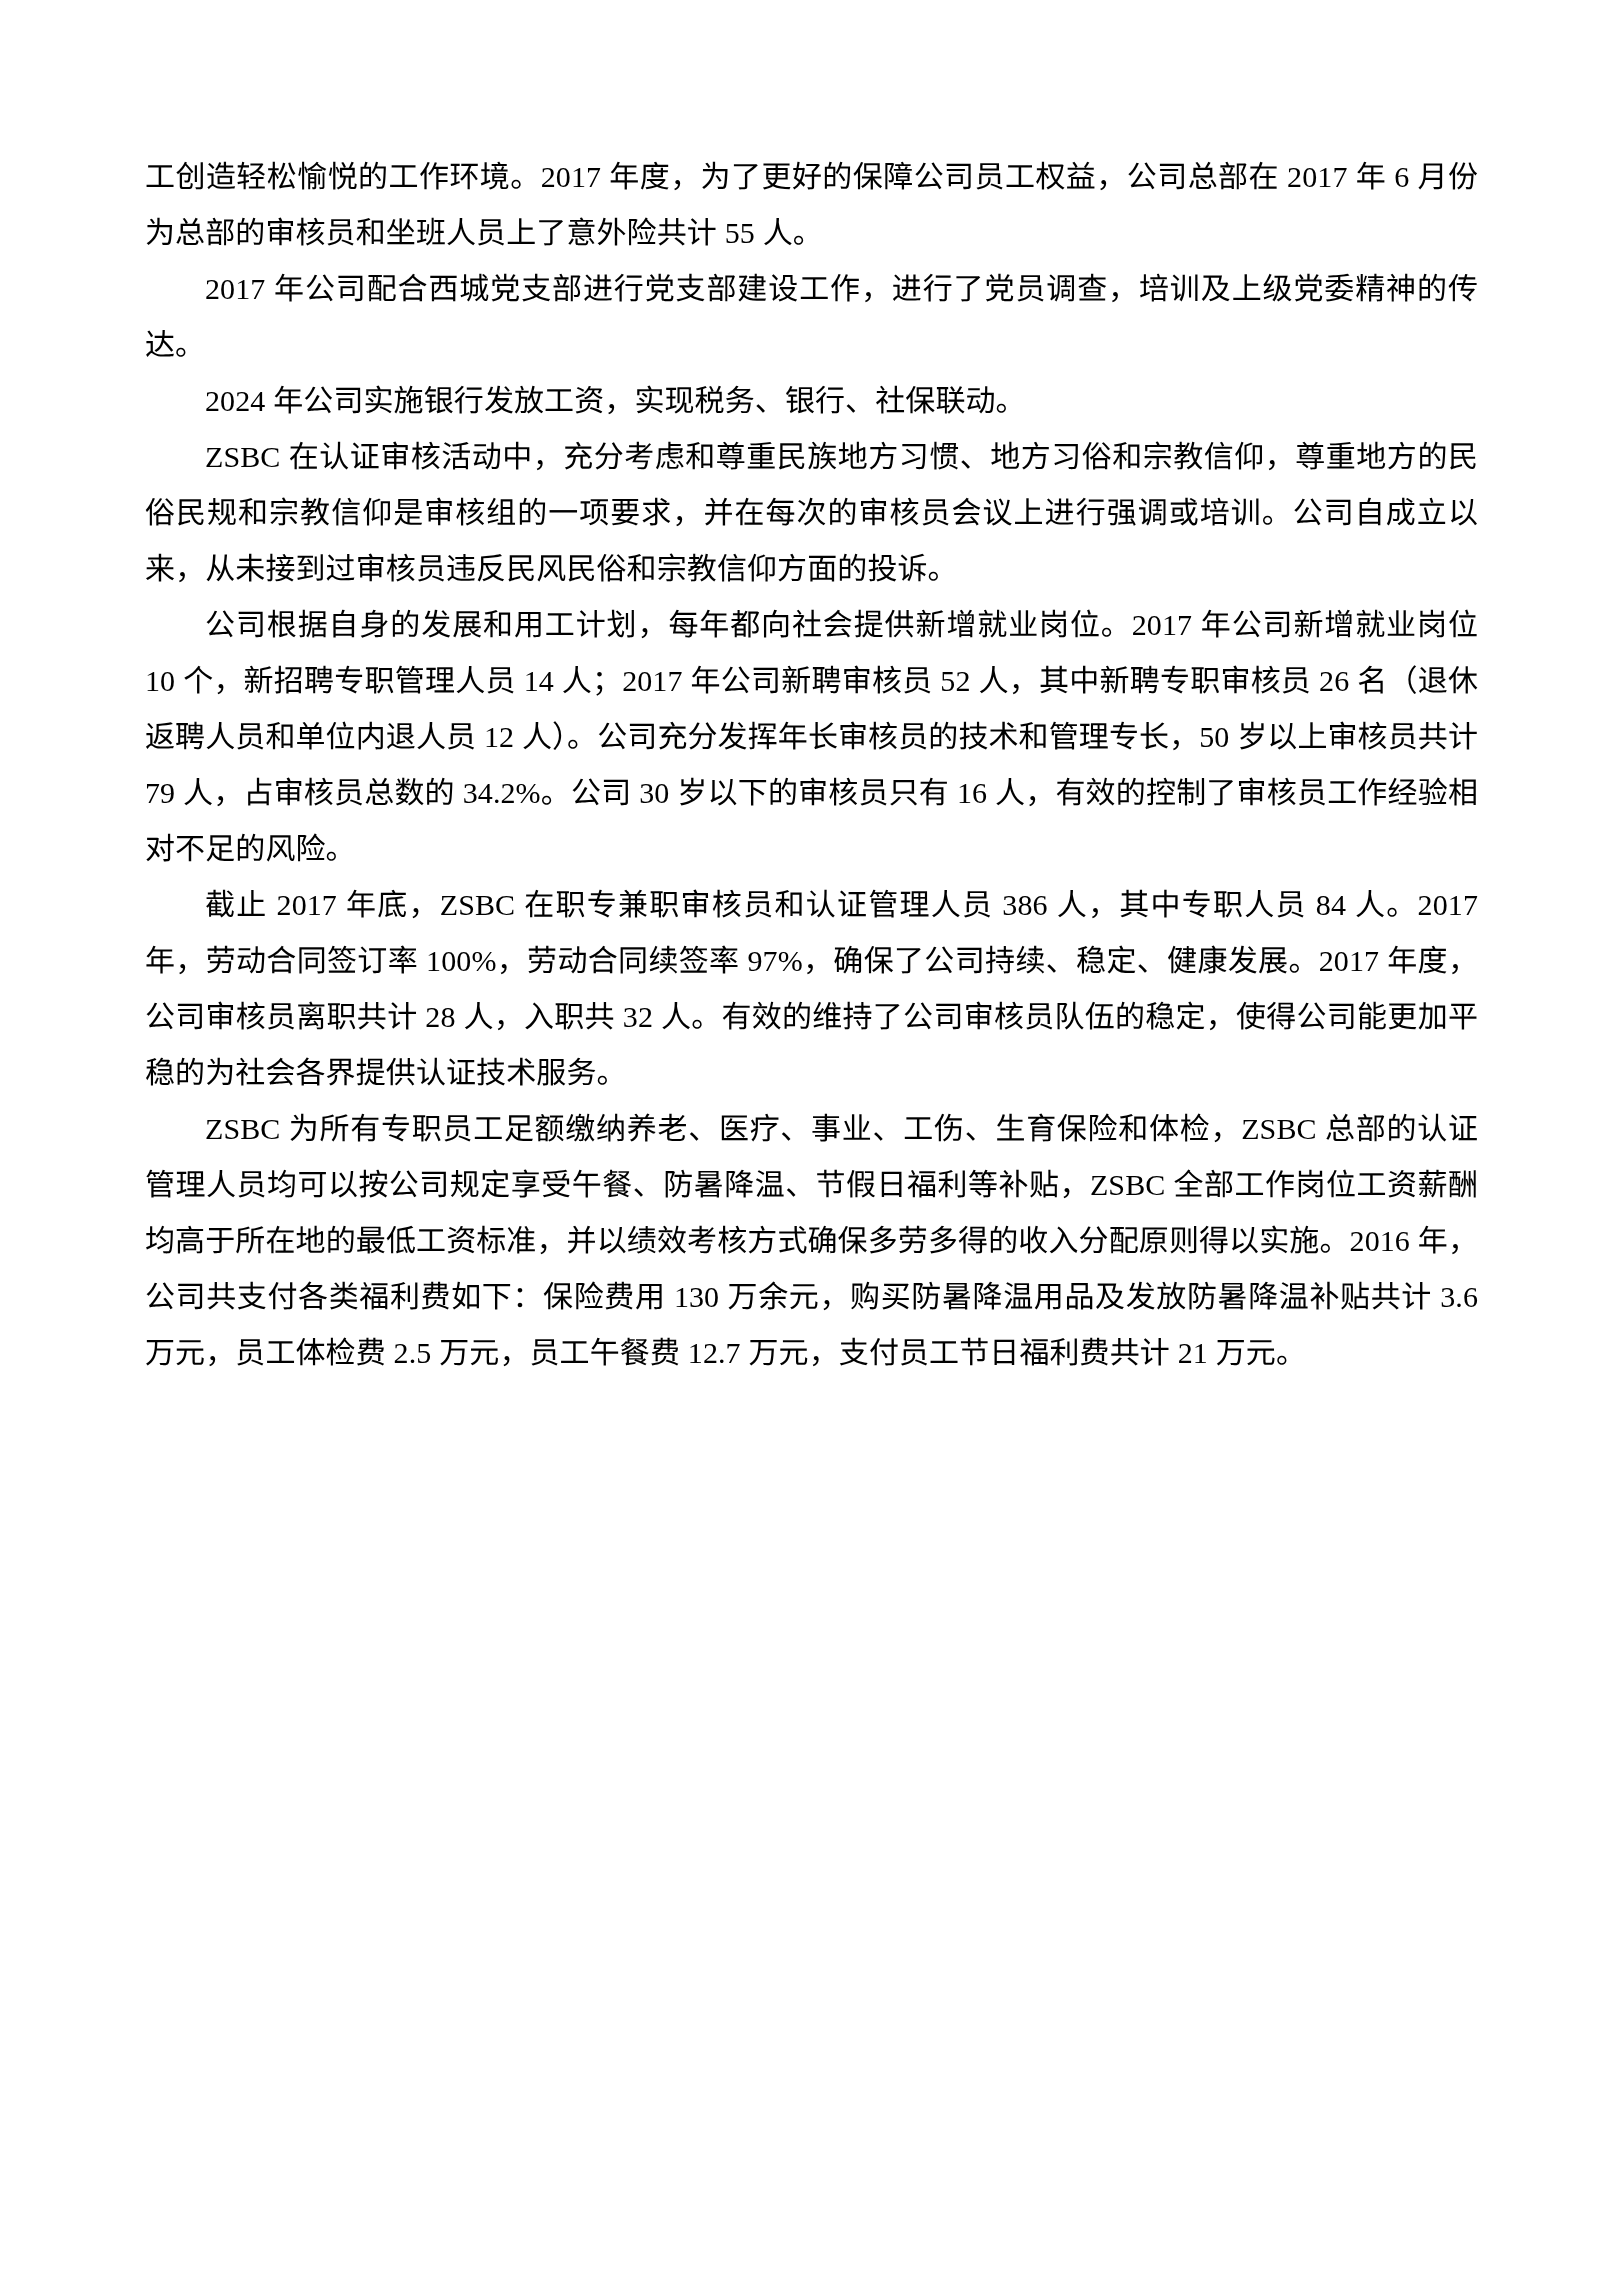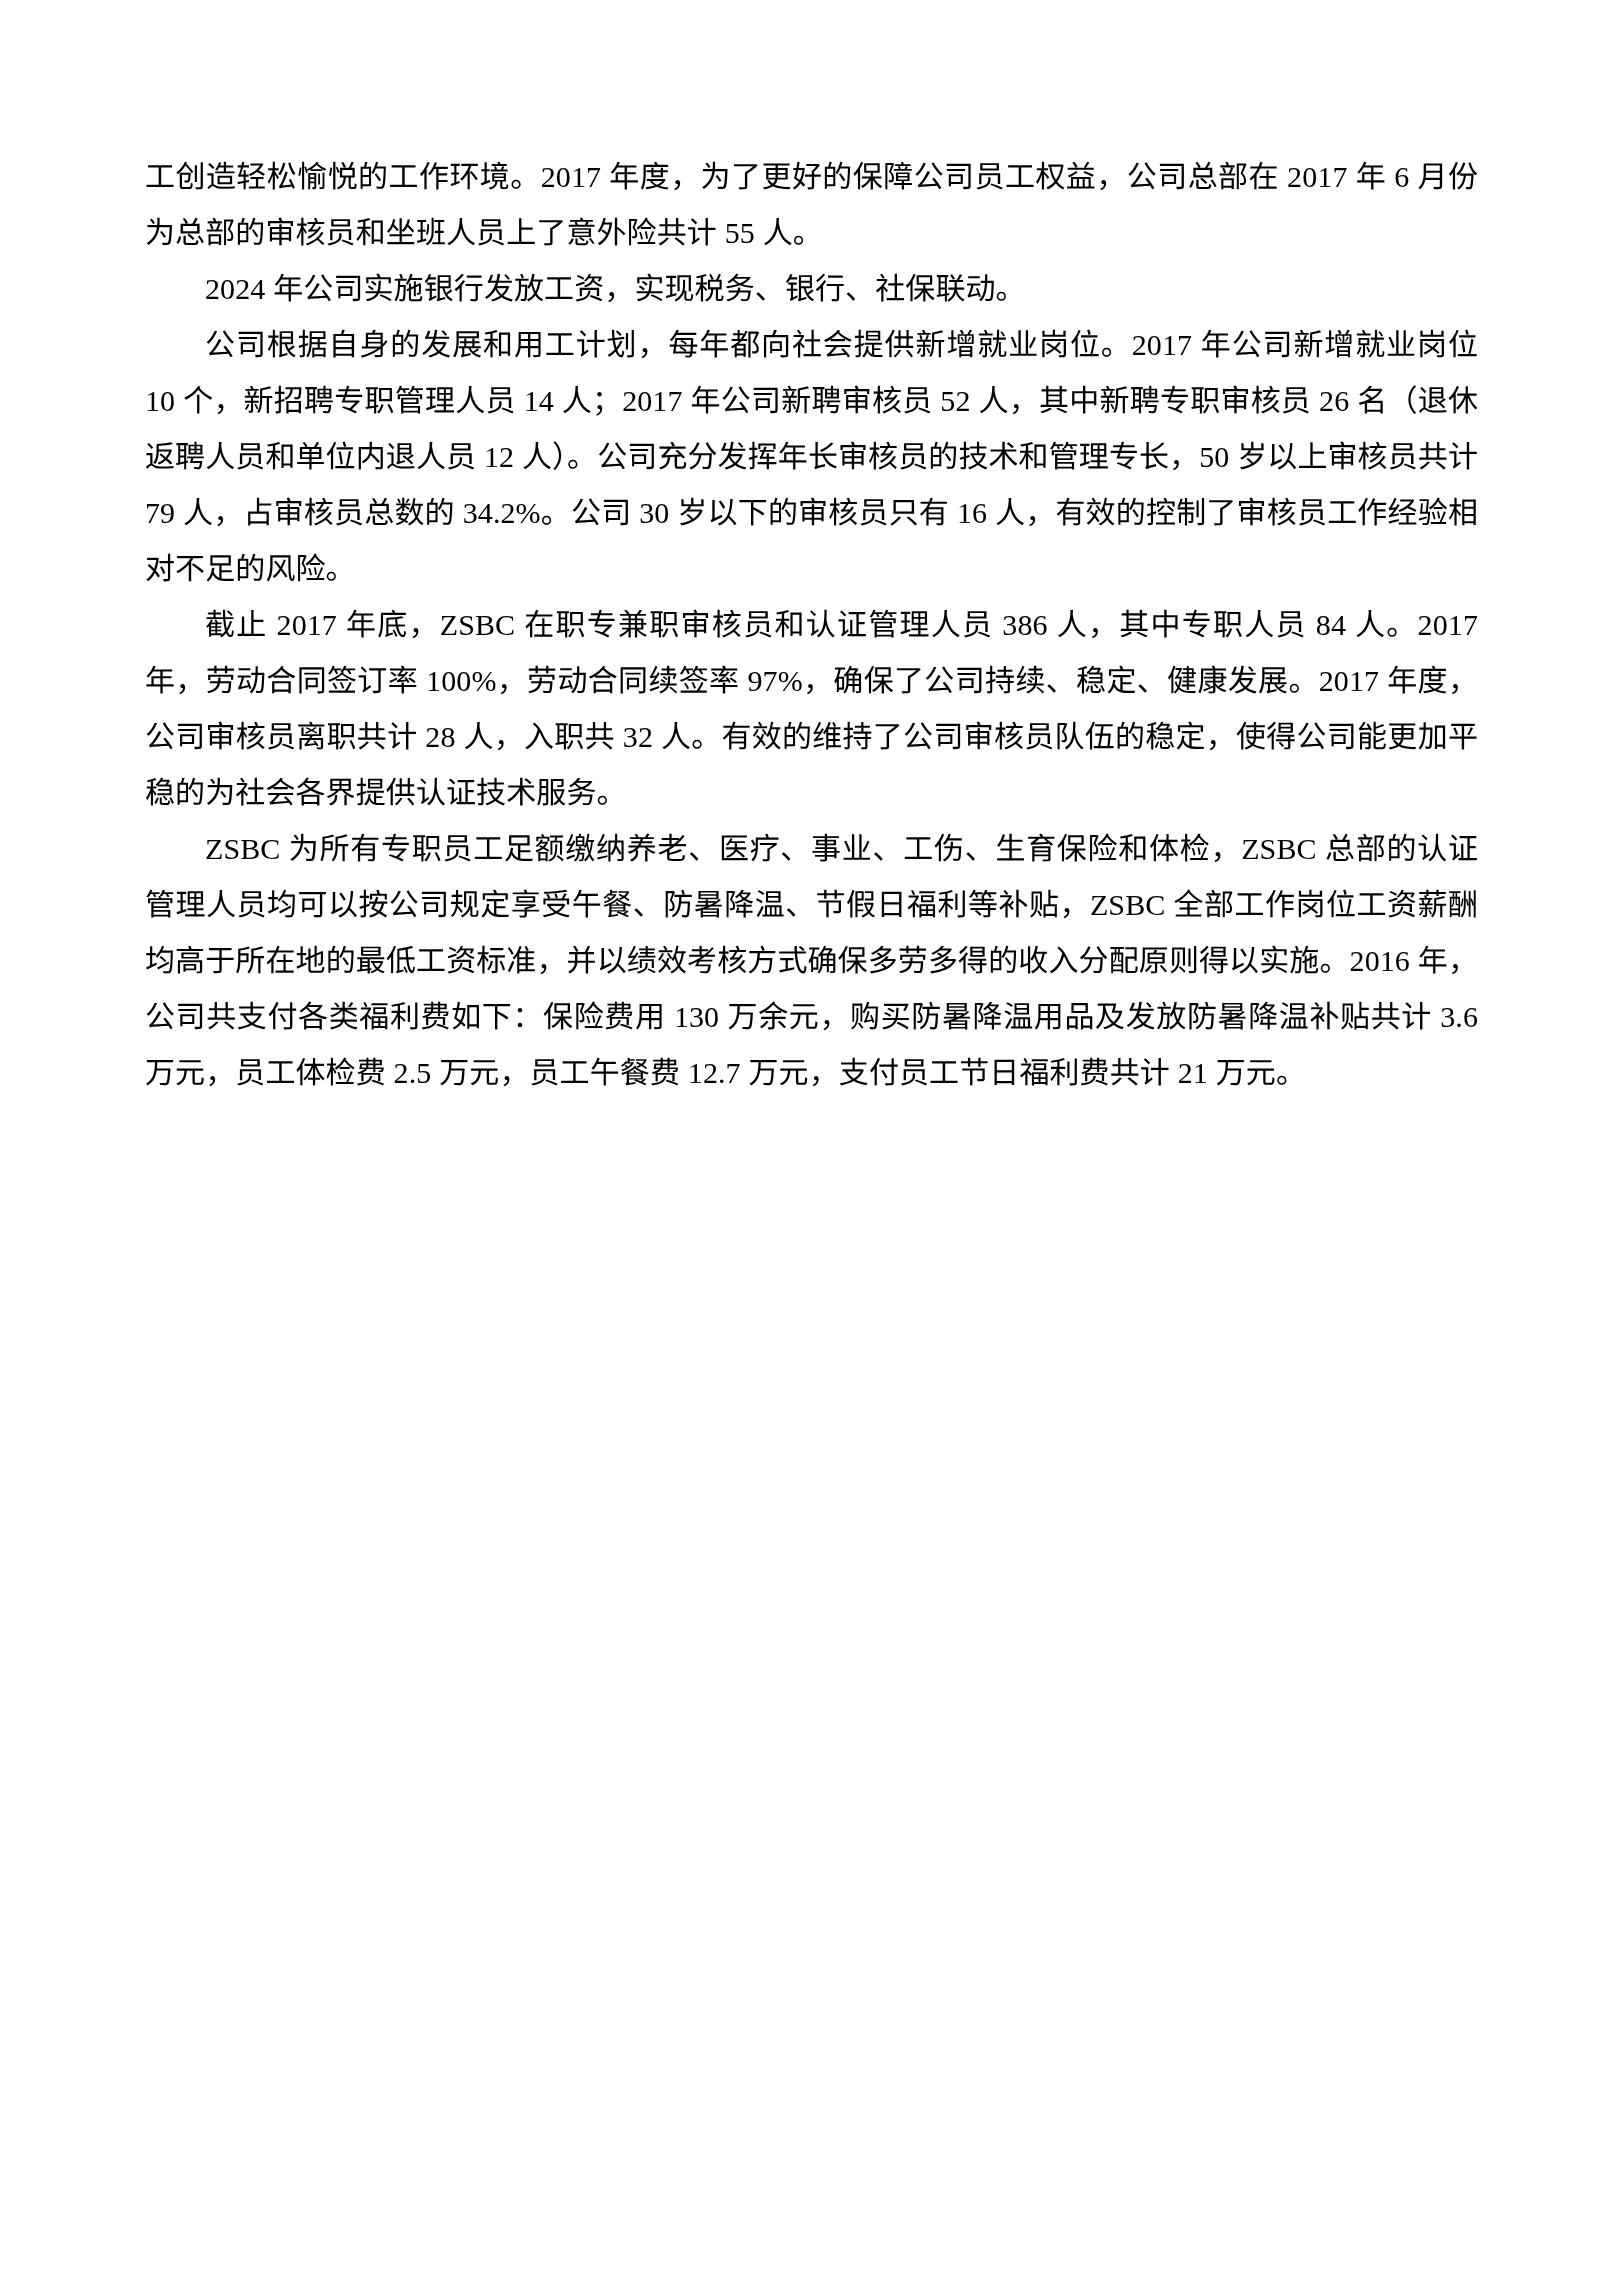--- a/index.html
+++ b/index.html
@@ -53,19 +53,21 @@
   p.para.nostretch::after {
     content: none;
   }
 </style>
 </head>
 <body>
 
 <div class="page">
   <div class="doc-body">
     <p class="para nostretch">工创造轻松愉悦的工作环境。2017 年度，为了更好的保障公司员工权益，公司总部在 2017 年 6 月份为总部的审核员和坐班人员上了意外险共计 55 人。</p>
+    <p class="para indent nostretch">2017 年公司配合西城党支部进行党支部建设工作，进行了党员调查，培训及上级党委精神的传达。</p>
     <p class="para indent nostretch">2024 年公司实施银行发放工资，实现税务、银行、社保联动。</p>
+    <p class="para indent nostretch">ZSBC 在认证审核活动中，充分考虑和尊重民族地方习惯、地方习俗和宗教信仰，尊重地方的民俗民规和宗教信仰是审核组的一项要求，并在每次的审核员会议上进行强调或培训。公司自成立以来，从未接到过审核员违反民风民俗和宗教信仰方面的投诉。</p>
     <p class="para indent nostretch">公司根据自身的发展和用工计划，每年都向社会提供新增就业岗位。2017 年公司新增就业岗位 10 个，新招聘专职管理人员 14 人；2017 年公司新聘审核员 52 人，其中新聘专职审核员 26 名（退休返聘人员和单位内退人员 12 人）。公司充分发挥年长审核员的技术和管理专长，50 岁以上审核员共计 79 人，占审核员总数的 34.2%。公司 30 岁以下的审核员只有 16 人，有效的控制了审核员工作经验相对不足的风险。</p>
     <p class="para indent nostretch">截止 2017 年底，ZSBC 在职专兼职审核员和认证管理人员 386 人，其中专职人员 84 人。2017 年，劳动合同签订率 100%，劳动合同续签率 97%，确保了公司持续、稳定、健康发展。2017 年度，公司审核员离职共计 28 人，入职共 32 人。有效的维持了公司审核员队伍的稳定，使得公司能更加平稳的为社会各界提供认证技术服务。</p>
     <p class="para indent nostretch">ZSBC 为所有专职员工足额缴纳养老、医疗、事业、工伤、生育保险和体检，ZSBC 总部的认证管理人员均可以按公司规定享受午餐、防暑降温、节假日福利等补贴，ZSBC 全部工作岗位工资薪酬均高于所在地的最低工资标准，并以绩效考核方式确保多劳多得的收入分配原则得以实施。2016 年，公司共支付各类福利费如下：保险费用 130 万余元，购买防暑降温用品及发放防暑降温补贴共计 3.6 万元，员工体检费 2.5 万元，员工午餐费 12.7 万元，支付员工节日福利费共计 21 万元。</p>
   </div>
 </div>
 
 
 </body></html>

